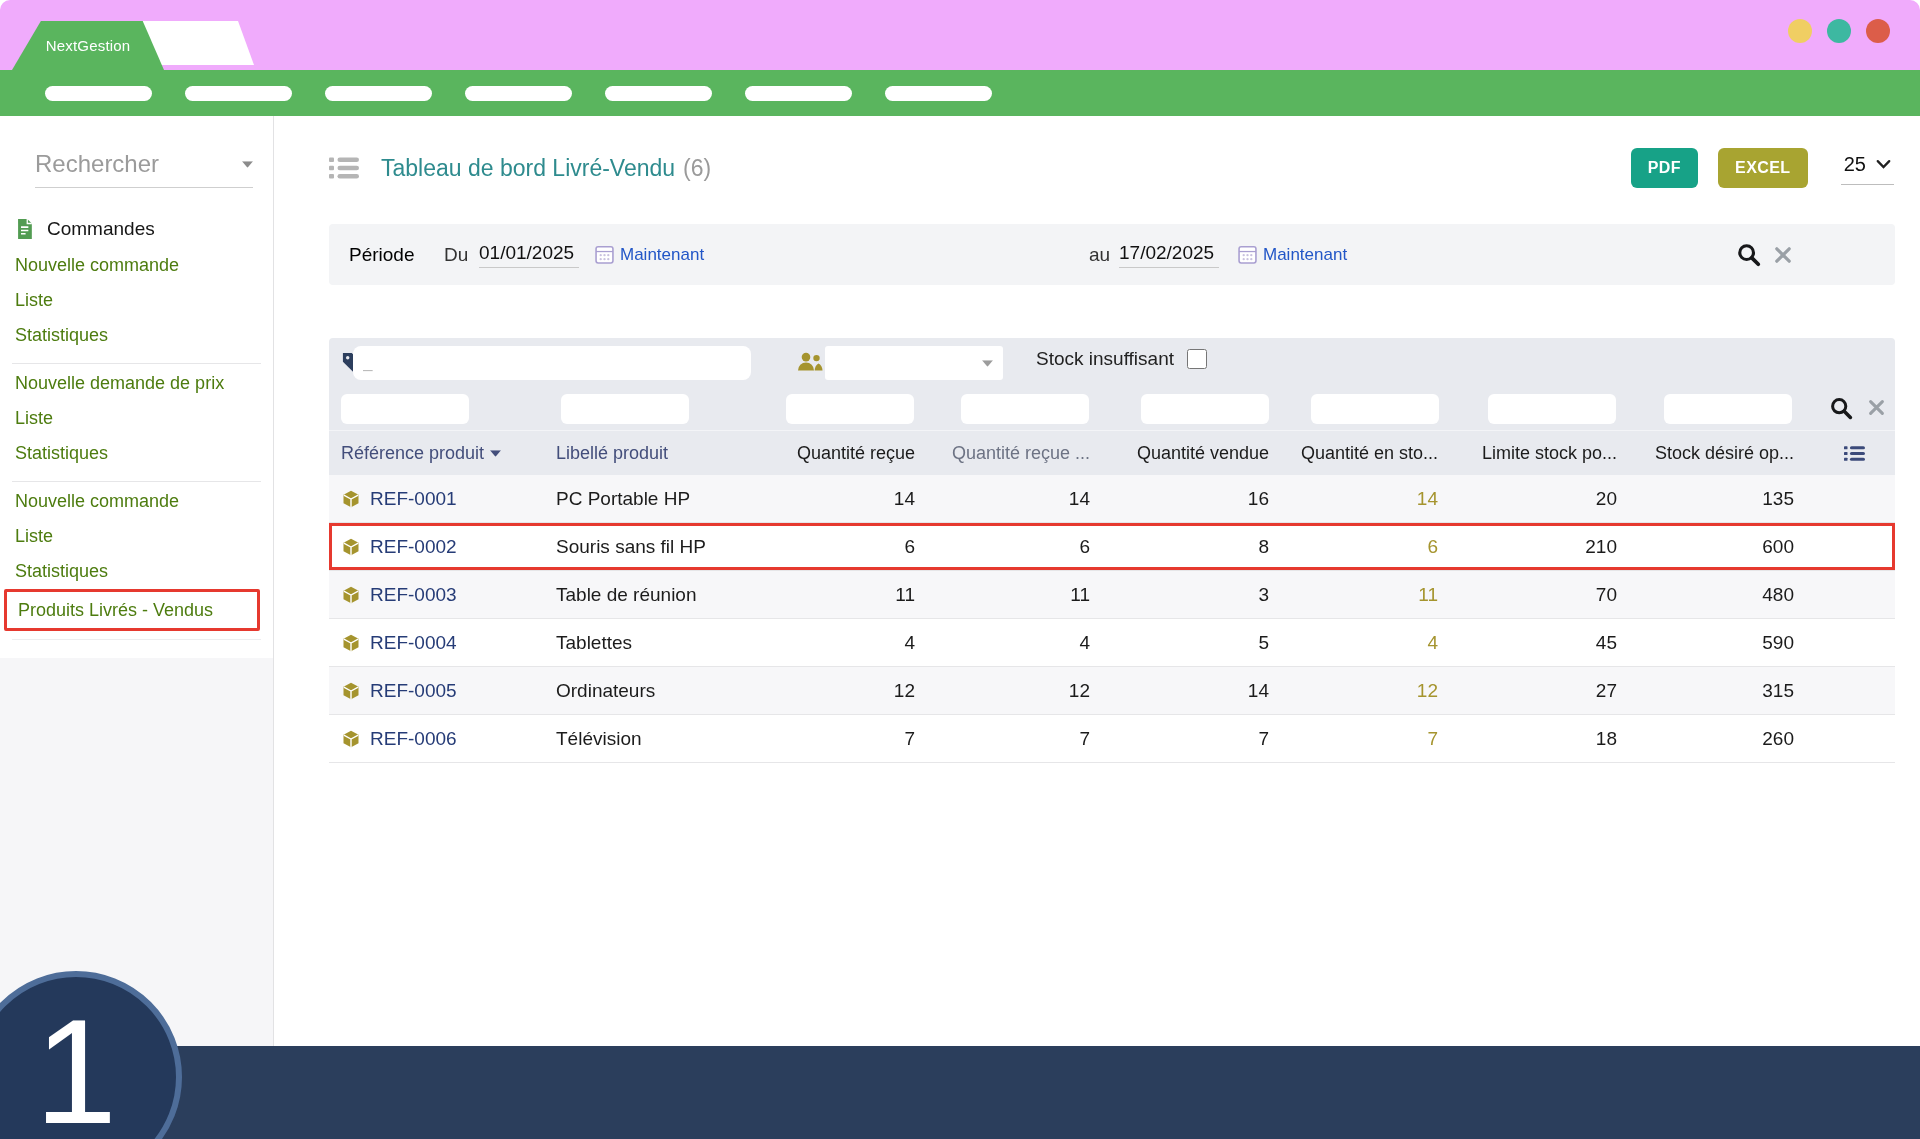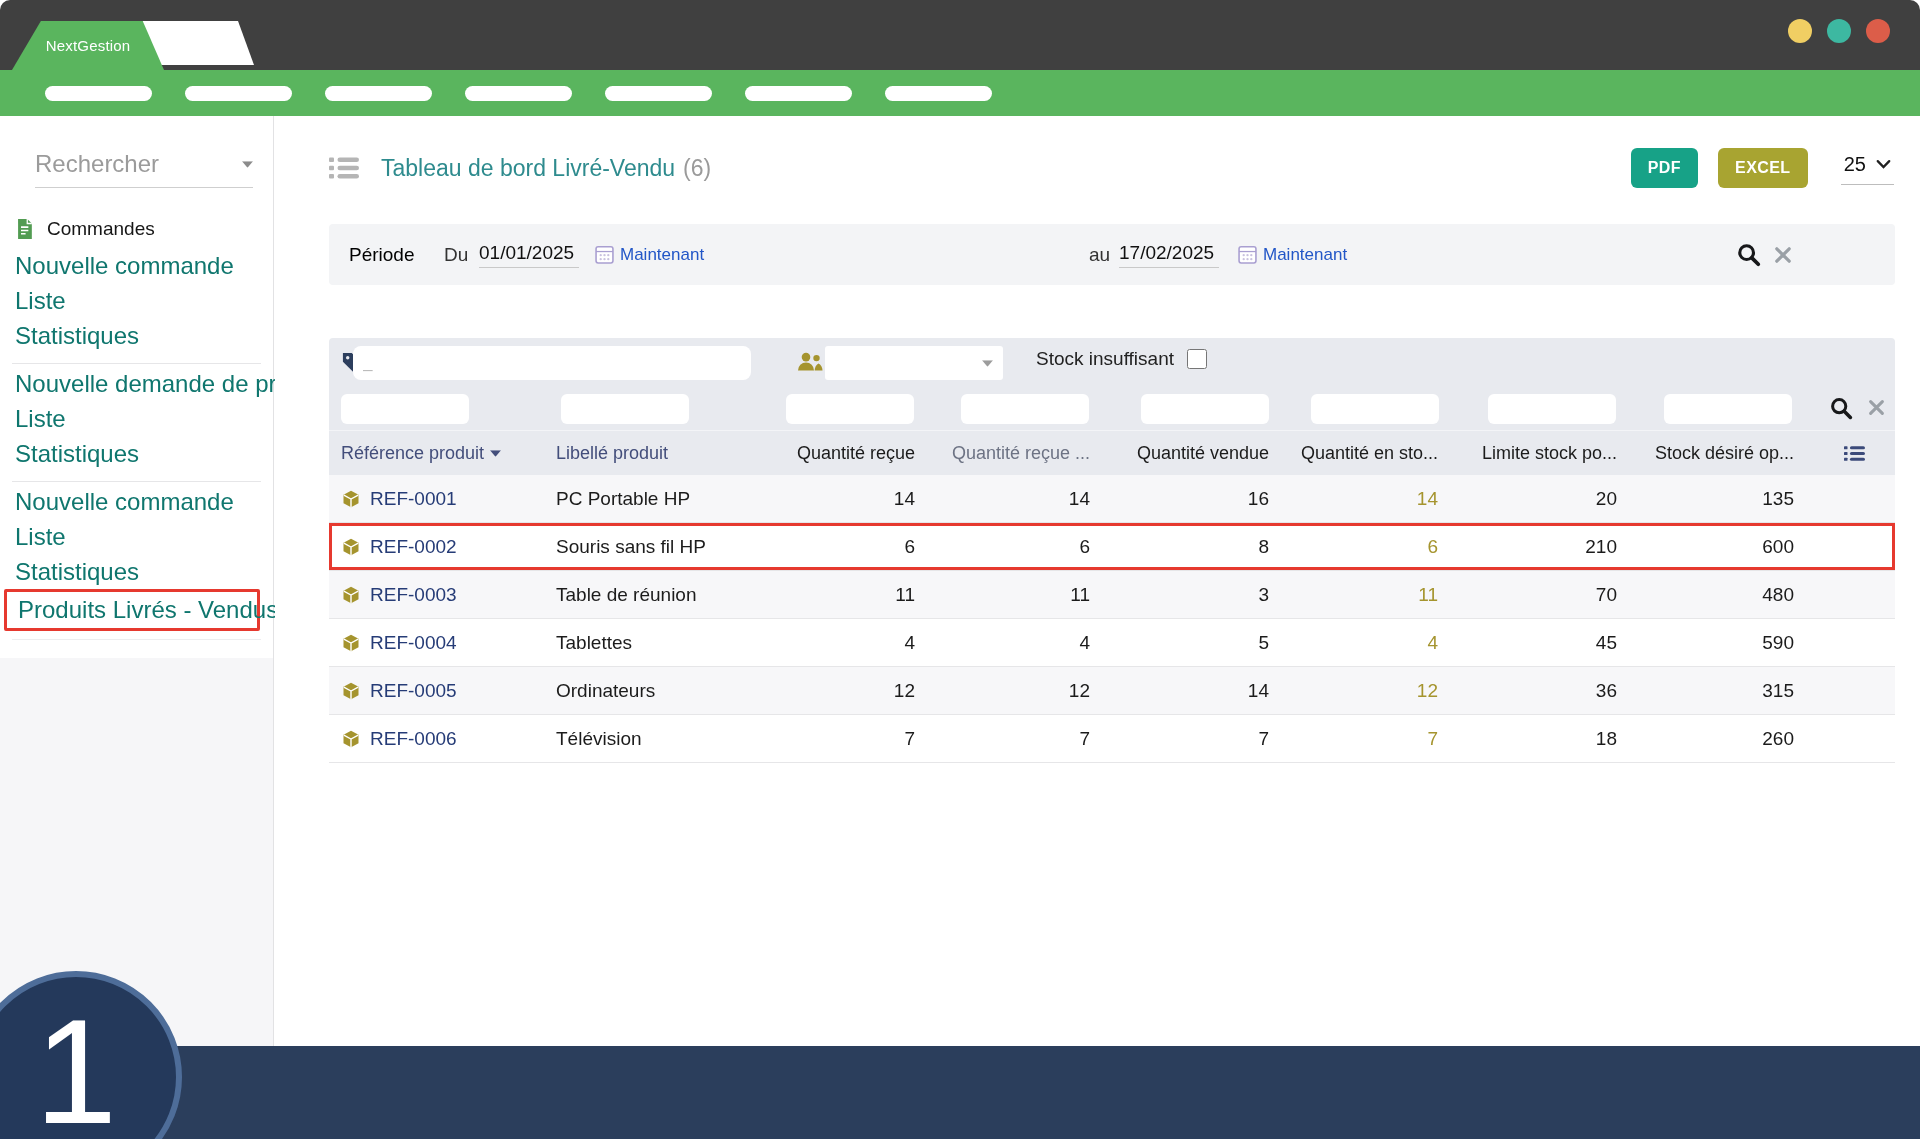--- a/index.html
+++ b/index.html
@@ -6,21 +6,21 @@
   html,body { width:1920px; height:1139px; }
   body {
     font-family:"Liberation Sans", sans-serif;
     background:#ffffff;
     position:relative;
     overflow:hidden;
     color:#1a1a1a;
   }
 
   
-  .topbar { position:absolute; top:0; left:0; width:1920px; height:70px; background:#404040; border-radius:10px 10px 0 0; }
+  .topbar { position:absolute; top:0; left:0; width:1920px; height:70px; background:#f0abfc; border-radius:10px 10px 0 0; }
   .brand-tab {
     position:absolute; left:12px; top:21px; width:152px; height:49px;
     background:#5ab55e; clip-path:polygon(19% 0, 86% 0, 100% 100%, 0 100%);
     display:flex; align-items:center; justify-content:center;
     color:#fff; font-size:15px; letter-spacing:.2px;
   }
   .white-slab { position:absolute; left:146px; top:21px; width:100px; height:44px; background:#fff; transform:skewX(20deg); }
   .win-dots { position:absolute; top:19px; right:30px; display:flex; gap:15px; }
   .win-dot { width:24px; height:24px; border-radius:50%; }
 
@@ -29,21 +29,21 @@
   .nav-pill { width:107px; height:15px; background:#fff; border-radius:8px; flex:0 0 auto; }
 
   
   .sidebar { position:absolute; top:116px; left:0; width:274px; bottom:93px; background:#f6f6f8; border-right:1px solid #e2e2e4; }
   .sidebar-content { background:#fff; padding:34px 0 16px 0; }
   .side-search { margin:0 20px 0 35px; border-bottom:1px solid #cfcfcf; padding-bottom:9px; display:flex; align-items:center; }
   .side-search input { border:0; outline:0; width:185px; font-size:24px; font-family:inherit; color:#000000; background:transparent; }
   .side-search input::placeholder { color:#9b9b9b; opacity:1; }
   .side-search .caret { color:#8b8b8b; margin-left:auto; display:flex; }
   .side-head { display:flex; align-items:center; gap:13px; padding:0 15px; height:38px; margin-top:22px; font-size:19px; font-weight:normal; color:#161616; white-space:nowrap; }
-  .side-item { display:flex; align-items:center; padding:0 15px; height:35px; font-size:24px; color:#0f766e; white-space:nowrap; cursor:pointer; }
+  .side-item { display:flex; align-items:center; padding:0 15px; height:35px; font-size:18px; color:#4d7c0f; white-space:nowrap; cursor:pointer; }
   .side-item.highlight { height:42px; margin:0 13px 0 4px; padding:0 11px; border:3px solid #e6392f; border-radius:2px; }
   .side-div { border:0; border-top:1px solid #e6e6e8; margin:10px 12px 2px 12px; }
   .side-div.faint { border-top-color:#ededef; margin-top:8px; }
   .icon-doc-green { color:#529c52; }
   .icon-doc-edit { color:#4d8fad; }
   .icon-doc-blue { color:#6c9ab0; }
 
   
   .main { position:absolute; left:275px; top:116px; right:0; bottom:93px; background:#fff; }
   .main-header { position:absolute; top:30px; left:54px; right:26px; height:44px; display:flex; align-items:center; }
@@ -453,21 +453,21 @@
               <use href="#i-cube"></use>
             </svg>
           </span>
         <span>REF-0005</span>
       </span>
       <span class="prod-cell">Ordinateurs</span>
       <span class="num">12</span>
       <span class="num">12</span>
       <span class="num">14</span>
       <span class="num gold">12</span>
-      <span class="num">36</span>
+      <span class="num">27</span>
       <span class="num">315</span>
       <span></span>
     </div>
 
     <div class="tgrid t-row">
       <span class="ref-cell">
         <span class="cube">
             <svg width="20" height="20" viewBox="0 0 24 24">
               <use href="#i-cube"></use>
             </svg>

